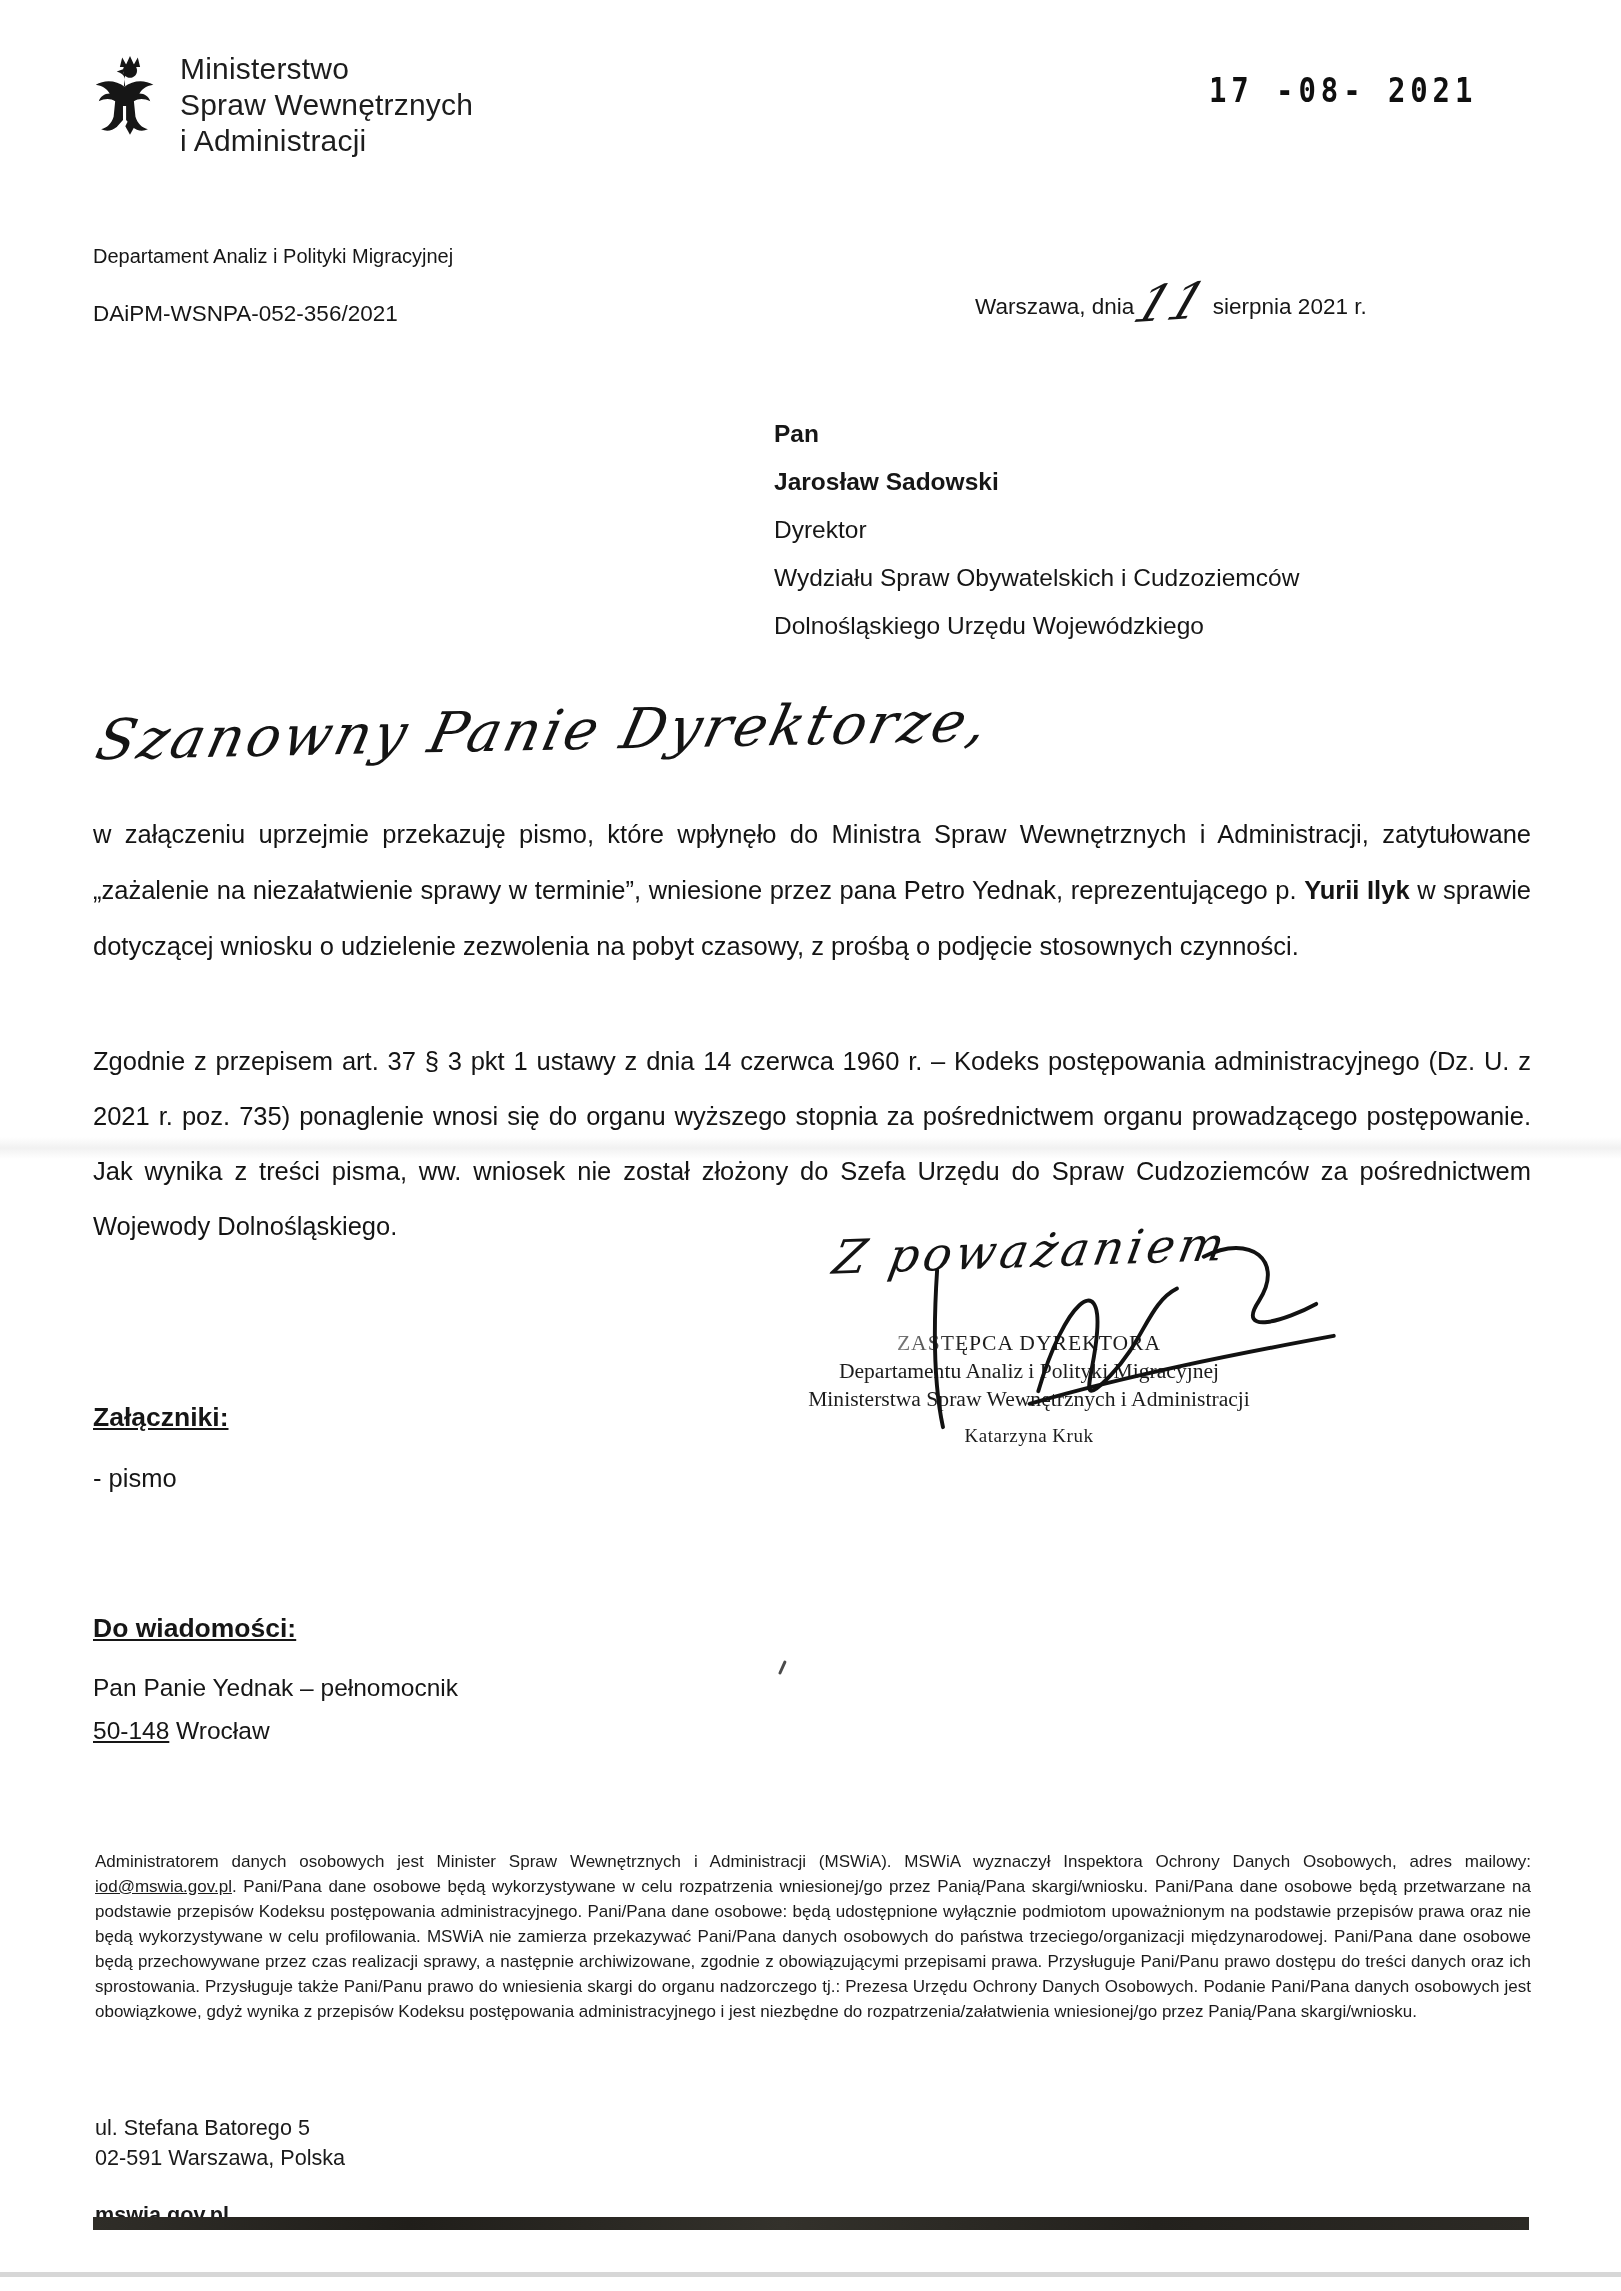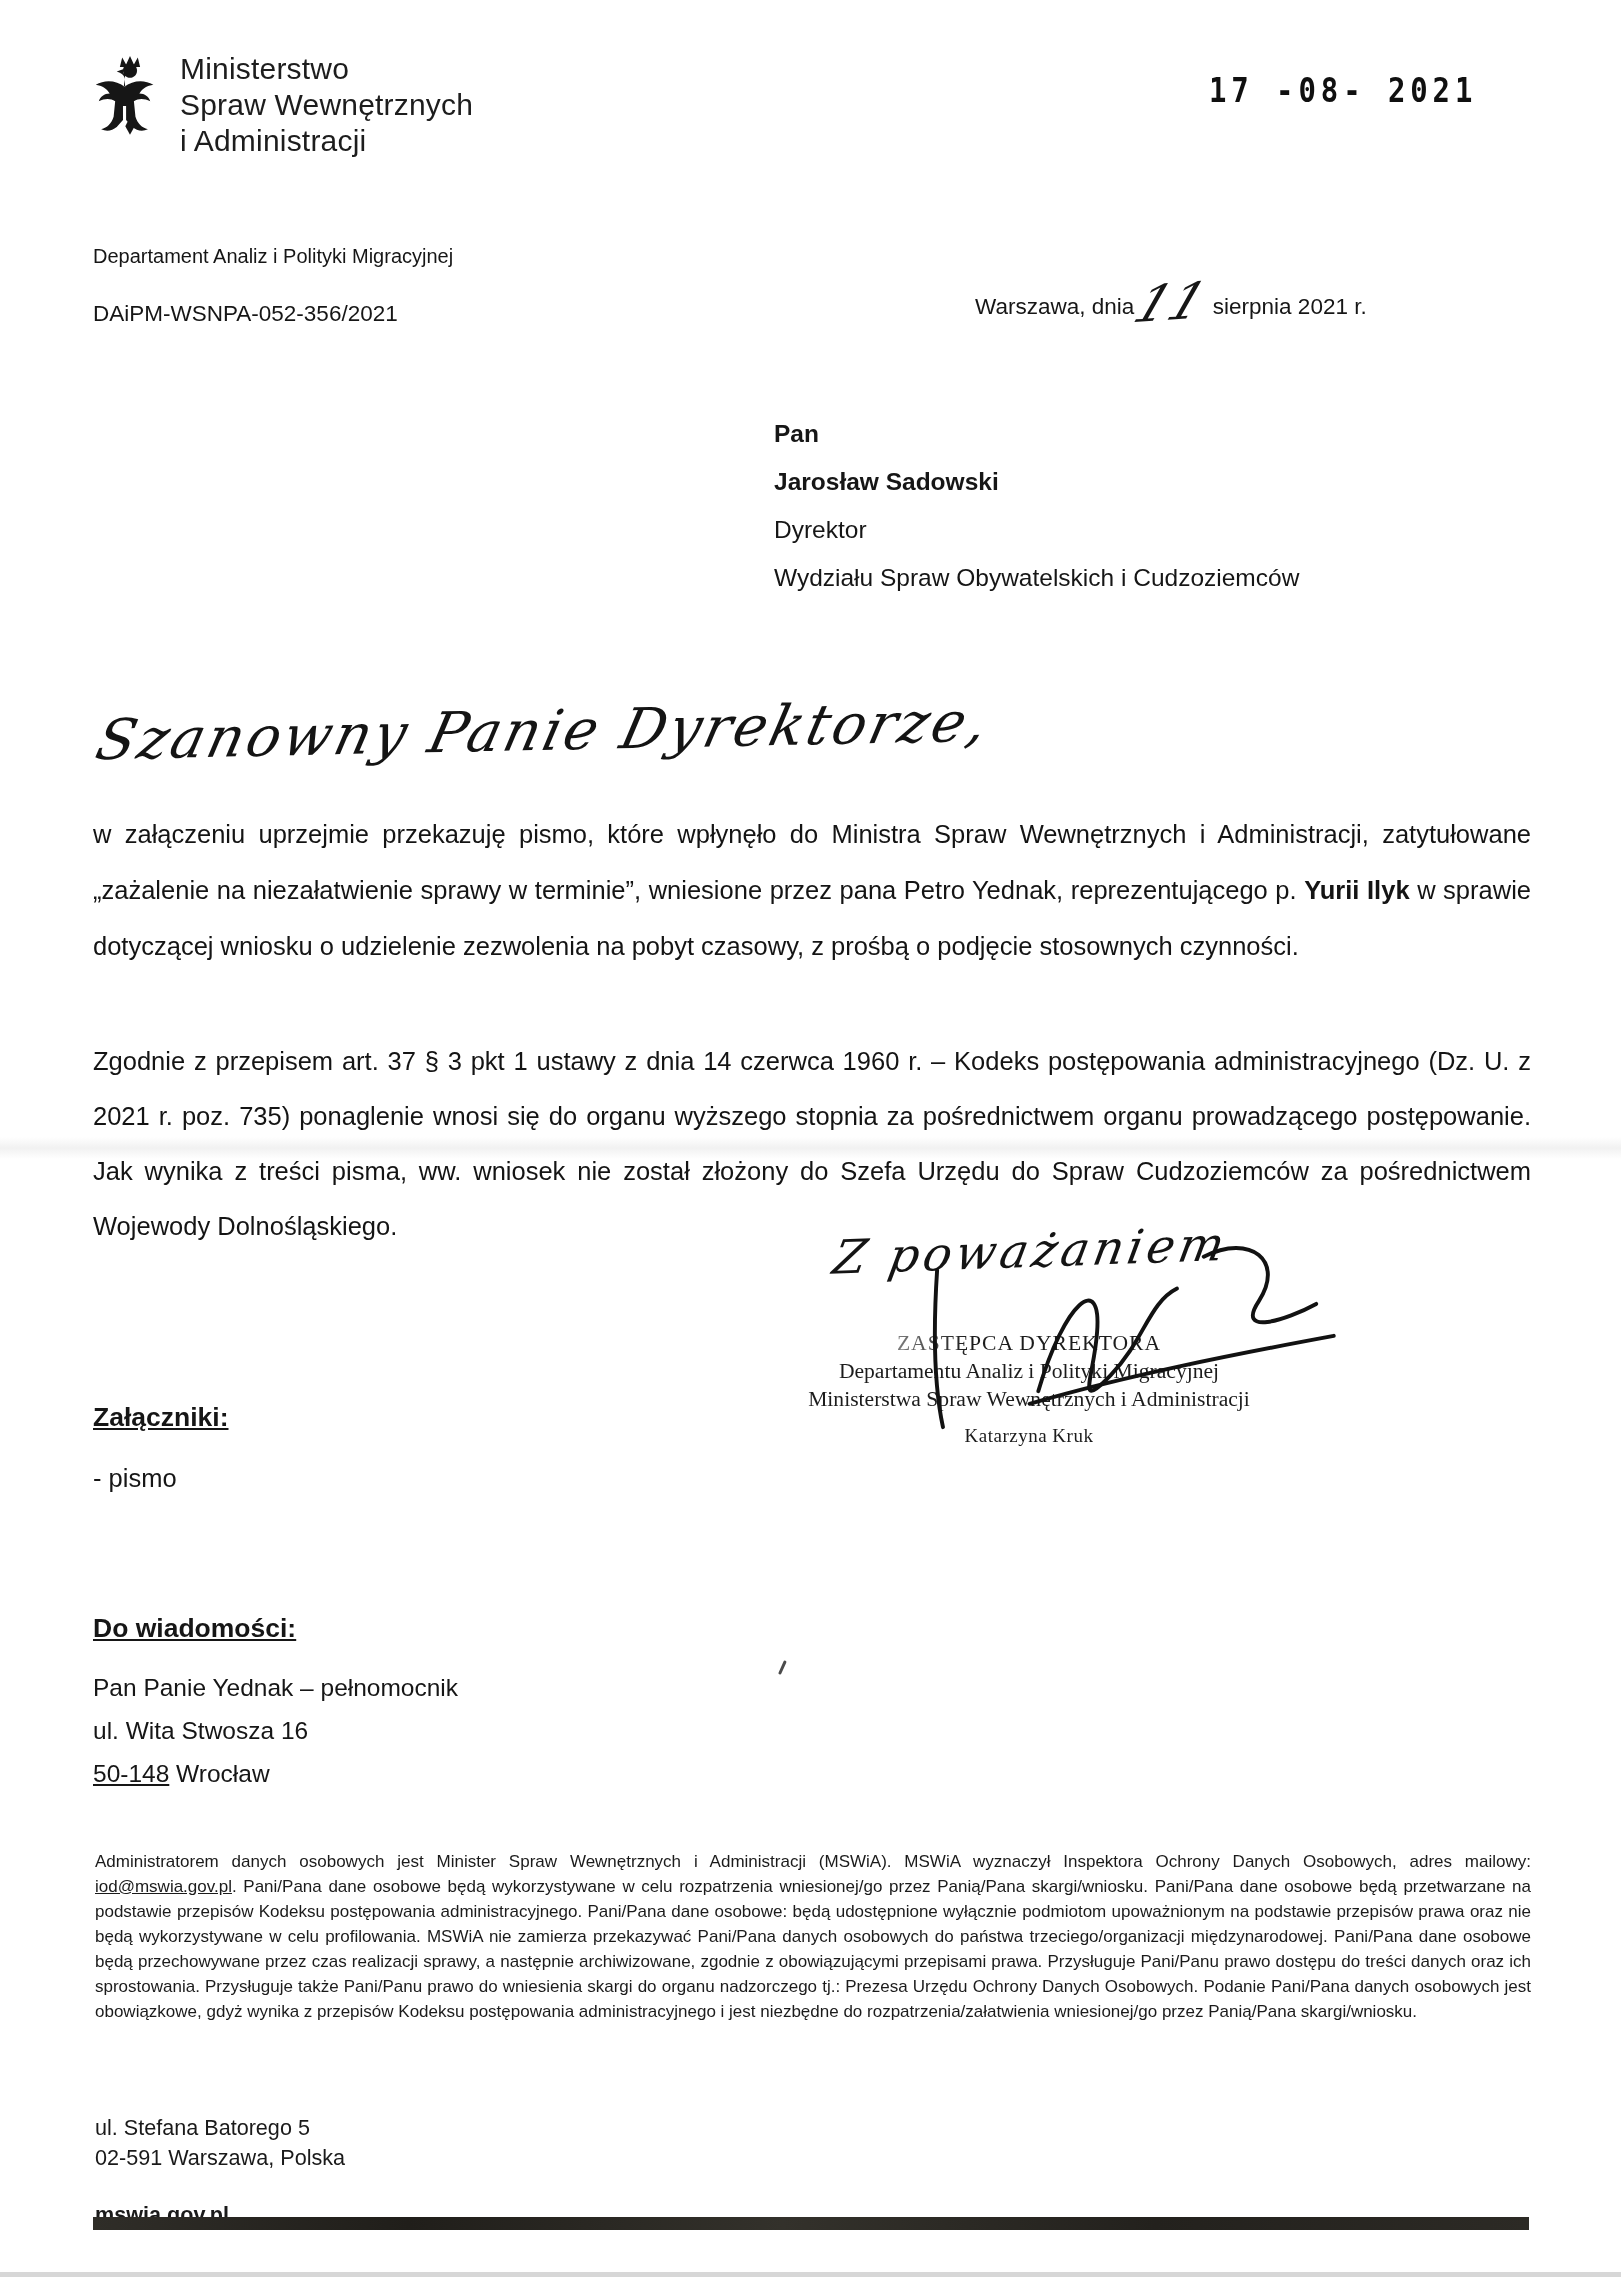--- a/index.html
+++ b/index.html
@@ -107,20 +107,21 @@
 
   <div class="dateline">
     <span>Warszawa, dnia</span><span class="hand-day">11</span><span>sierpnia 2021 r.</span>
   </div>
 
   <div class="recipient">
     <div class="b">Pan</div>
     <div class="b">Jarosław Sadowski</div>
     <div>Dyrektor</div>
     <div>Wydziału Spraw Obywatelskich i Cudzoziemców</div>
+    <div>Dolnośląskiego Urzędu Wojewódzkiego</div>
   </div>
 
   <div class="greeting hand">Szanowny Panie Dyrektorze,</div>
 
   <div class="para p1"><span>w załączeniu uprzejmie przekazuję pismo, które wpłynęło do Ministra Spraw Wewnętrznych i Administracji, zatytułowane „zażalenie na niezałatwienie sprawy w terminie”, wniesione przez pana Petro Yednak, reprezentującego p. </span><b>Yurii Ilyk</b><span>  w sprawie dotyczącej wniosku o udzielenie zezwolenia na pobyt czasowy, z prośbą o podjęcie stosownych czynności.</span></div>
 
   <div class="para p2">Zgodnie z przepisem art. 37 § 3 pkt 1 ustawy z dnia 14 czerwca 1960 r. – Kodeks postępowania administracyjnego (Dz. U. z 2021 r. poz. 735) ponaglenie wnosi się do organu wyższego stopnia za pośrednictwem organu prowadzącego postępowanie. Jak wynika z treści pisma, ww. wniosek nie został złożony do Szefa Urzędu do Spraw Cudzoziemców za pośrednictwem Wojewody Dolnośląskiego.</div>
 
   <div class="scan-crease"></div>
 
@@ -141,21 +142,20 @@
       <path d="M140 162 C 240 142, 350 130, 455 120"></path>
     </g>
   </svg>
 
   <div class="att-heading">Załączniki:</div>
   <div class="att-item">- pismo</div>
 
   <div class="cc-heading">Do wiadomości:</div>
   <div class="cc-lines">
     <div>Pan Panie Yednak – pełnomocnik</div>
-    <div>ul. Wita Stwosza 16</div>
     <div><span class="u">50-148</span><span> Wrocław</span></div>
   </div>
 
   <div class="hand-mark"></div>
 
   <div class="privacy"><span>Administratorem danych osobowych jest Minister Spraw Wewnętrznych i Administracji (MSWiA). MSWiA wyznaczył Inspektora Ochrony Danych Osobowych, adres mailowy: </span><span class="u">iod@mswia.gov.pl</span><span>. Pani/Pana dane osobowe będą wykorzystywane w celu rozpatrzenia wniesionej/go przez Panią/Pana skargi/wniosku. Pani/Pana dane osobowe będą przetwarzane na podstawie przepisów Kodeksu postępowania administracyjnego. Pani/Pana dane osobowe: będą udostępnione wyłącznie podmiotom upoważnionym na podstawie przepisów prawa oraz nie będą wykorzystywane w celu profilowania. MSWiA nie zamierza przekazywać Pani/Pana danych osobowych do państwa trzeciego/organizacji międzynarodowej. Pani/Pana dane osobowe będą przechowywane przez czas realizacji sprawy, a następnie archiwizowane, zgodnie z obowiązującymi przepisami prawa. Przysługuje Pani/Panu prawo dostępu do treści danych oraz ich sprostowania. Przysługuje także Pani/Panu prawo do wniesienia skargi do organu nadzorczego tj.: Prezesa Urzędu Ochrony Danych Osobowych. Podanie Pani/Pana danych osobowych jest obowiązkowe, gdyż wynika z przepisów Kodeksu postępowania administracyjnego i jest niezbędne do rozpatrzenia/załatwienia wniesionej/go przez Panią/Pana skargi/wniosku.</span></div>
 
   <div class="footer">
     <div>ul. Stefana Batorego 5</div>
     <div>02-591 Warszawa, Polska</div>

